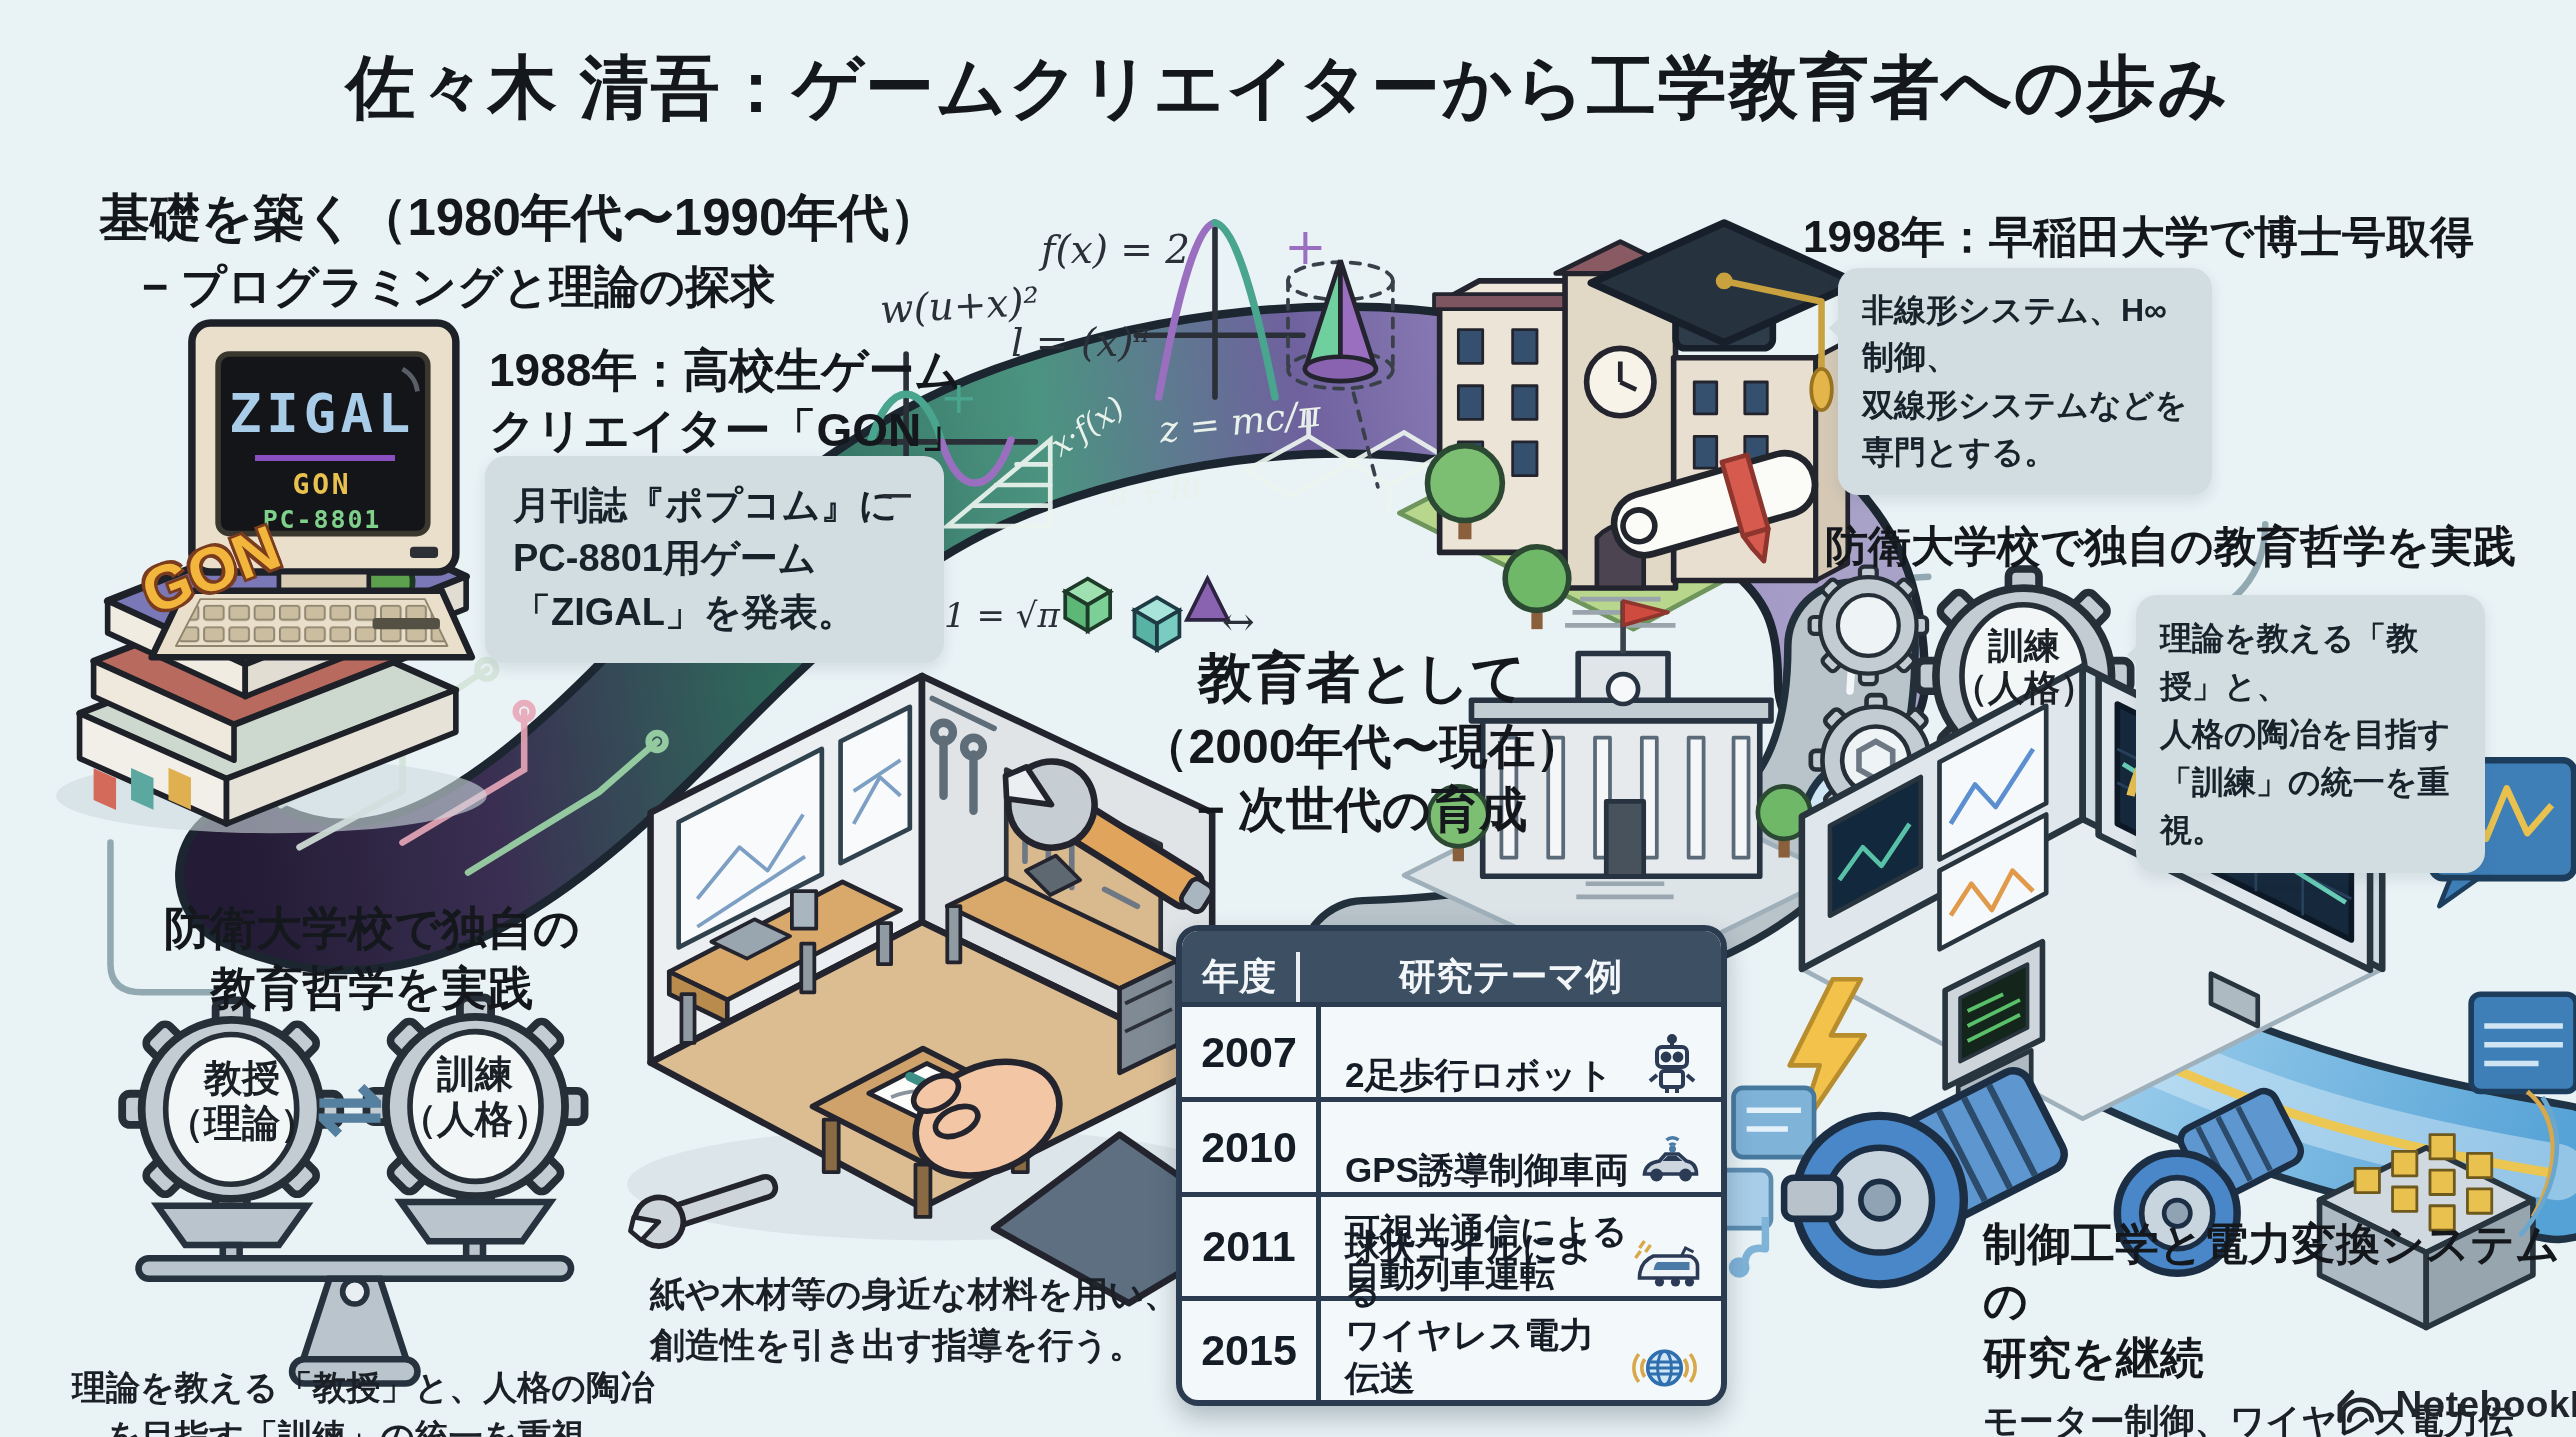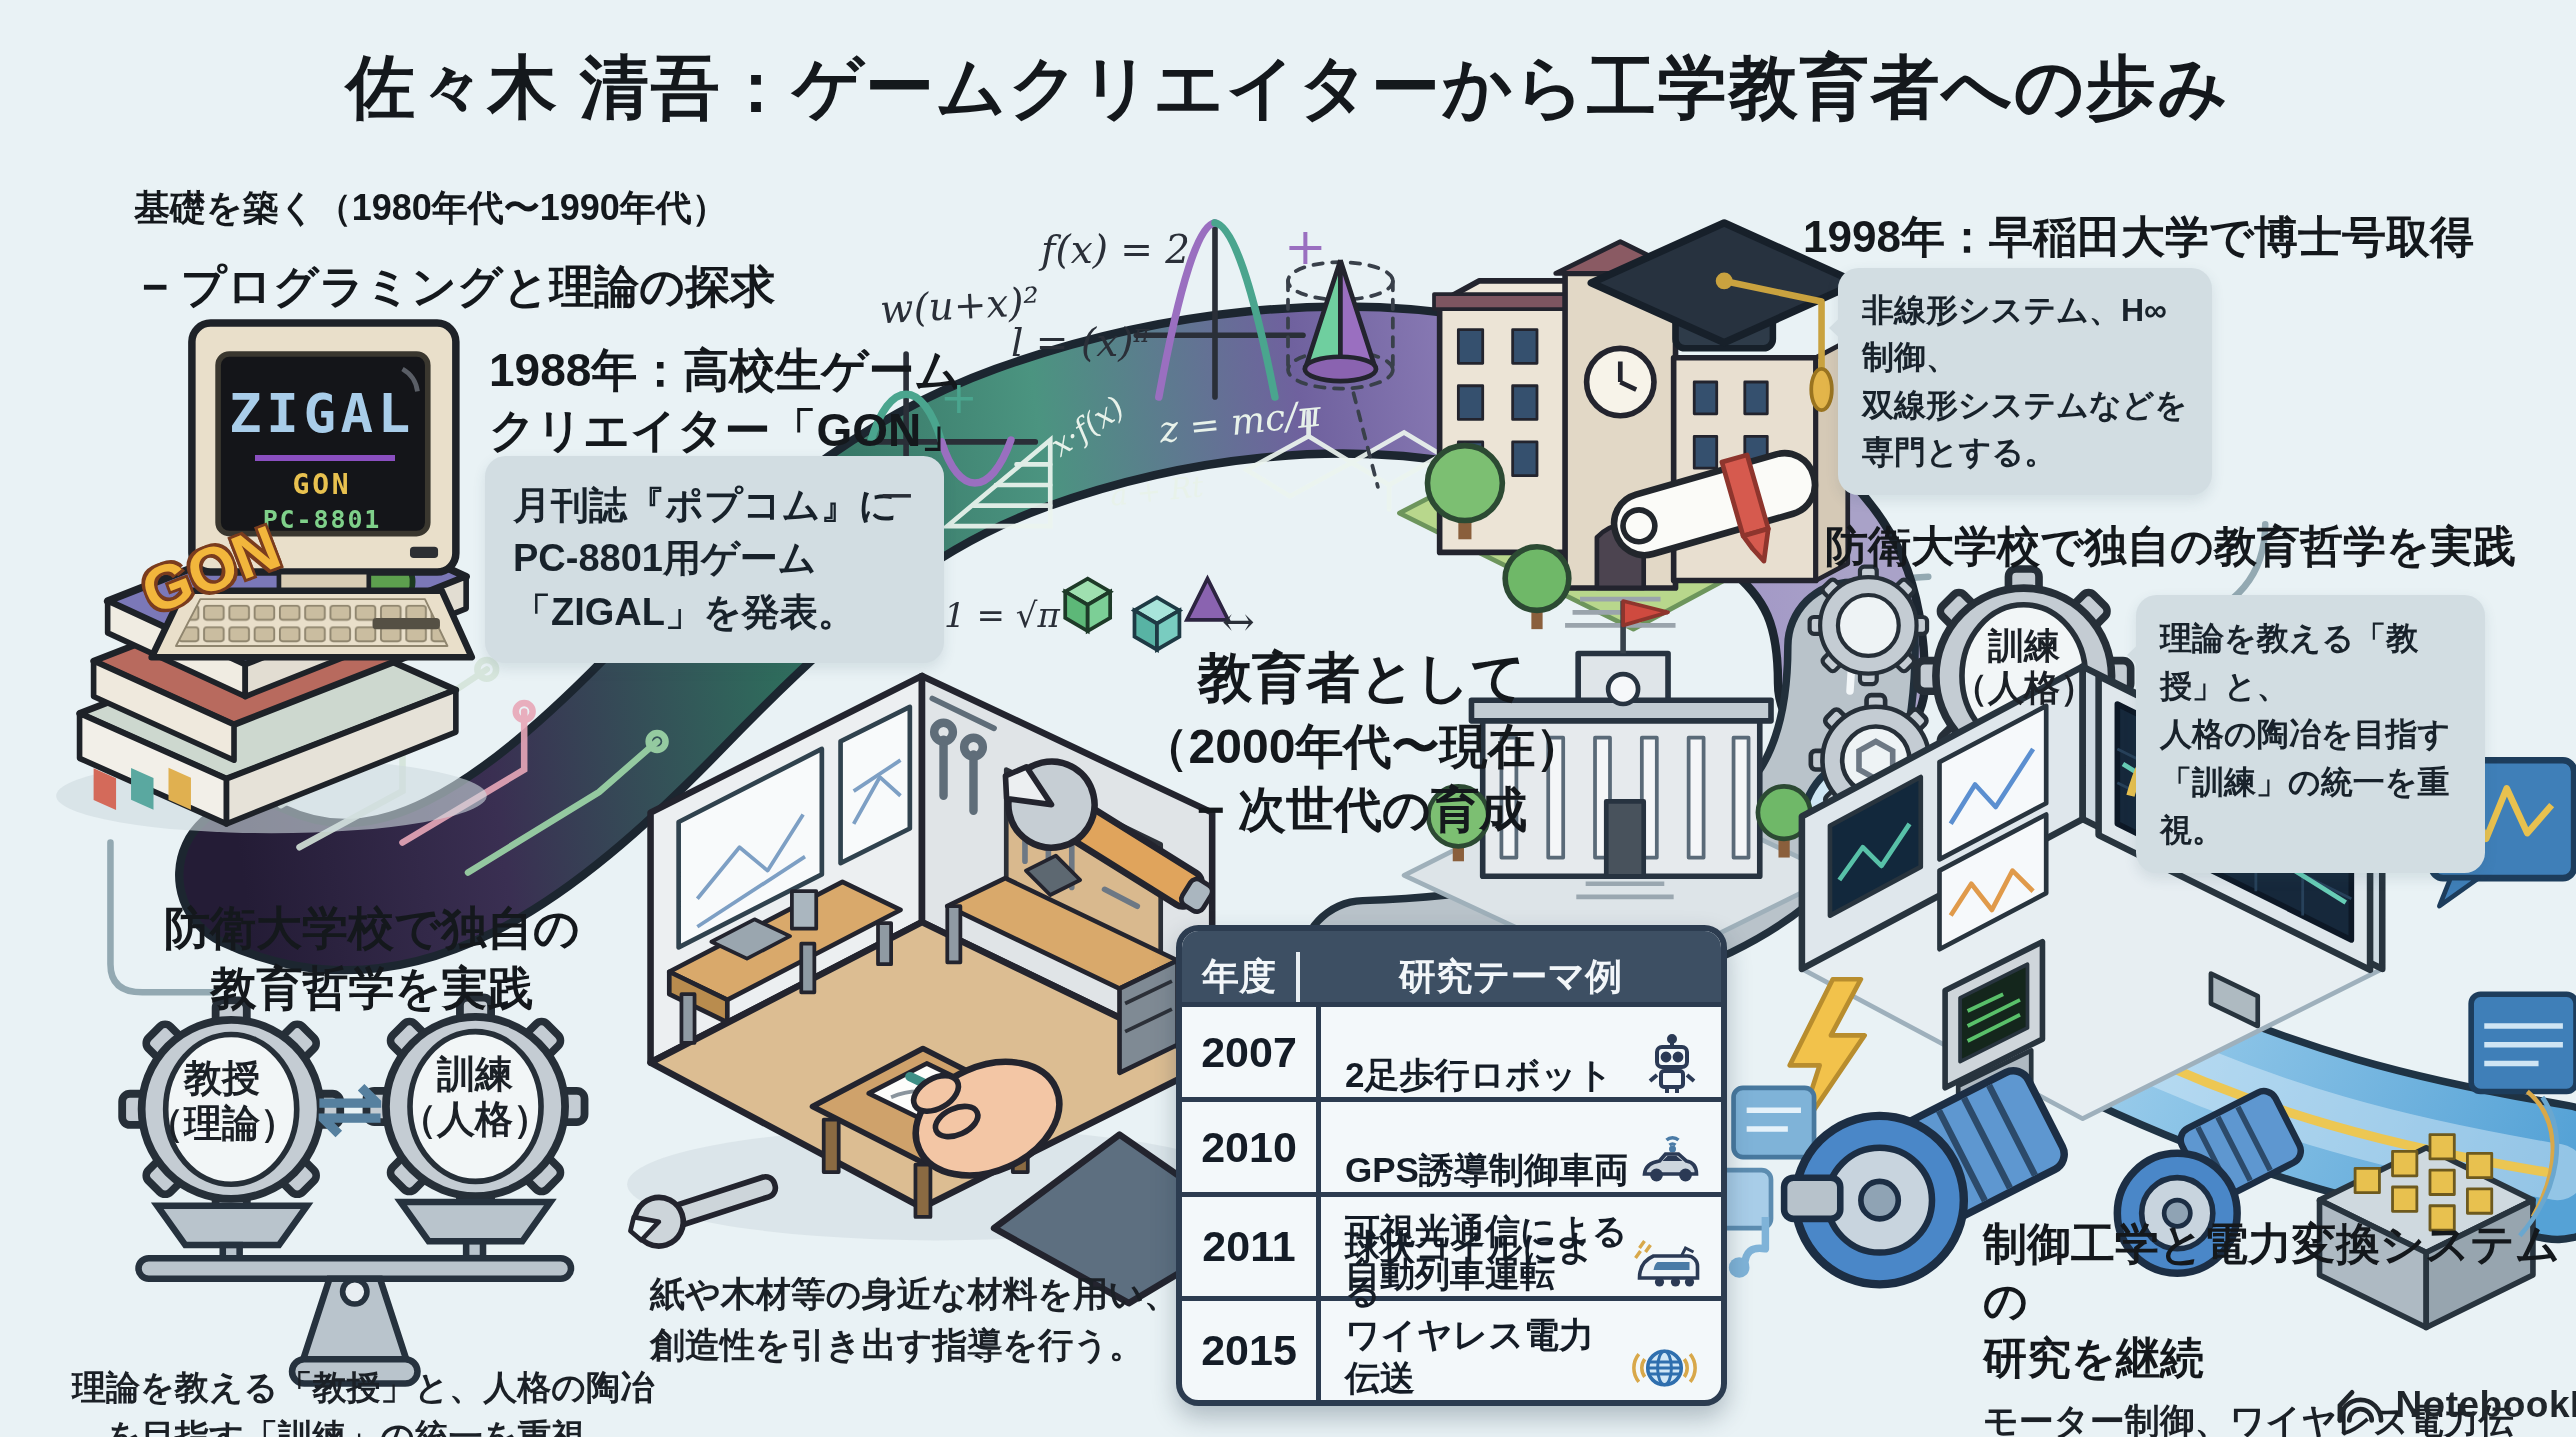--- a/index.html
+++ b/index.html
@@ -489,21 +489,21 @@
         <rect x="2636" y="1270" width="26" height="26" fill="#e8c14f"></rect>
       </g>
       <path d="M2706 1300 C2740 1240 2730 1190 2700 1166" stroke="#d8a84a" stroke-width="5" fill="none"></path>
       <path d="M2692 1320 C2736 1270 2742 1210 2716 1172" stroke="#6aa7cf" stroke-width="5" fill="none"></path>
     </g>
   </g>
 </svg>
 
 <div class="h" style="left:0;top:43px;width:2576px;text-align:center;font-size:69px;letter-spacing:1.9px;">佐々木 清吾：ゲームクリエイターから工学教育者への歩み</div>
 
-<div class="h" style="left:99px;top:185px;font-size:36px;margin-left:35px;">基礎を築く（1980年代〜1990年代）</div>
+<div class="h" style="left:99px;top:185px;font-size:51px;">基礎を築く（1980年代〜1990年代）</div>
 <div class="h" style="left:142px;top:258px;font-size:45px;">− プログラミングと理論の探求</div>
 
 <div class="h" style="left:489px;top:341px;font-size:46px;">1988年：高校生ゲーム
 クリエイター「GON」</div>
 <div class="bubble" style="left:485px;top:456px;width:403px;padding:22.5px 28px;font-size:38px;line-height:1.42;">月刊誌『ポプコム』に
 PC-8801用ゲーム
 「ZIGAL」を発表。</div>
 
 <div class="h" style="left:1803px;top:208px;font-size:44px;">1998年：早稲田大学で博士号取得</div>
 <div class="bubble tail-left" style="left:1838px;top:268px;width:326px;padding:19px 24px;font-size:32px;line-height:1.48;">非線形システム、H∞制御、
@@ -518,21 +518,21 @@
 
 <div class="h" style="left:1825px;top:519px;font-size:43px;">防衛大学校で独自の教育哲学を実践</div>
 <div class="bubble tail-left" style="left:2136px;top:595px;width:301px;padding:19px 24px;font-size:32px;line-height:1.5;">理論を教える「教授」と、
 人格の陶冶を目指す
 「訓練」の統一を重視。</div>
 <div class="gear-label" style="left:1949px;top:625px;width:150px;font-size:36px;">訓練
 （人格）</div>
 
 <div class="h" style="left:110px;top:899px;width:524px;text-align:center;font-size:46px;">防衛大学校で独自の
 教育哲学を実践</div>
-<div class="gear-label" style="left:140px;top:1056px;width:164px;font-size:38px;">教授
+<div class="gear-label" style="left:160px;top:1056px;width:164px;font-size:38px;">教授
 （理論）</div>
 <div class="gear-label" style="left:393px;top:1052px;width:164px;font-size:38px;">訓練
 （人格）</div>
 <div class="abs" style="left:316px;top:1061px;font-size:81px;font-weight:800;color:#56809f;">⇌</div>
 <div class="body-txt" style="left:54px;top:1363px;width:618px;text-align:center;font-size:34px;font-weight:800;">理論を教える「教授」と、人格の陶冶
 を目指す「訓練」の統一を重視。</div>
 
 <div class="abs" style="left:650px;top:1260px;">
   <div class="body-txt" style="position:static;font-size:35px;margin-top:9.4px;">紙や木材等の身近な材料を用い、
 創造性を引き出す指導を行う。</div>

